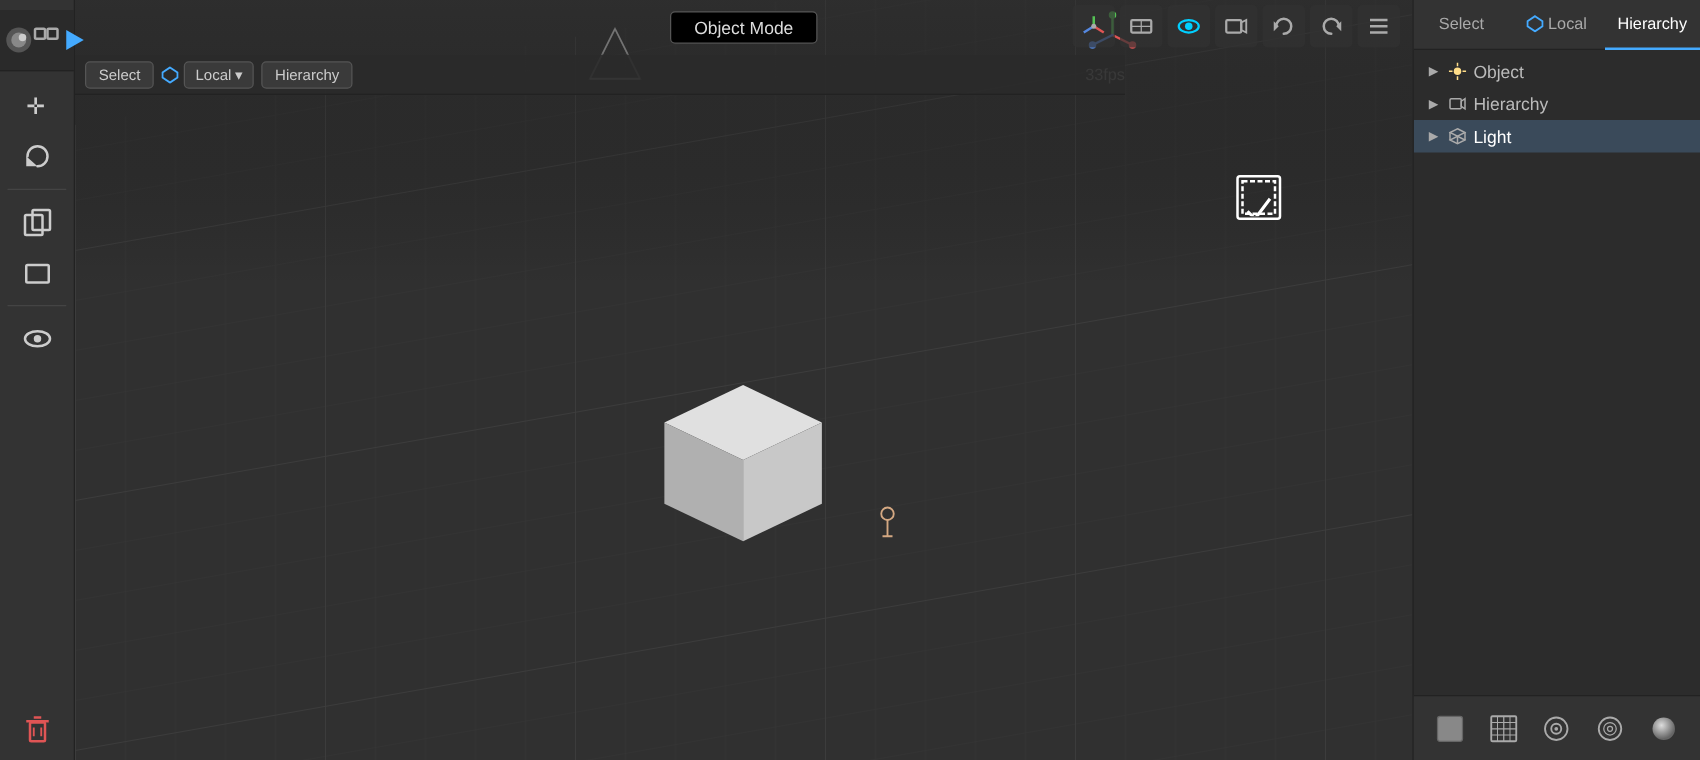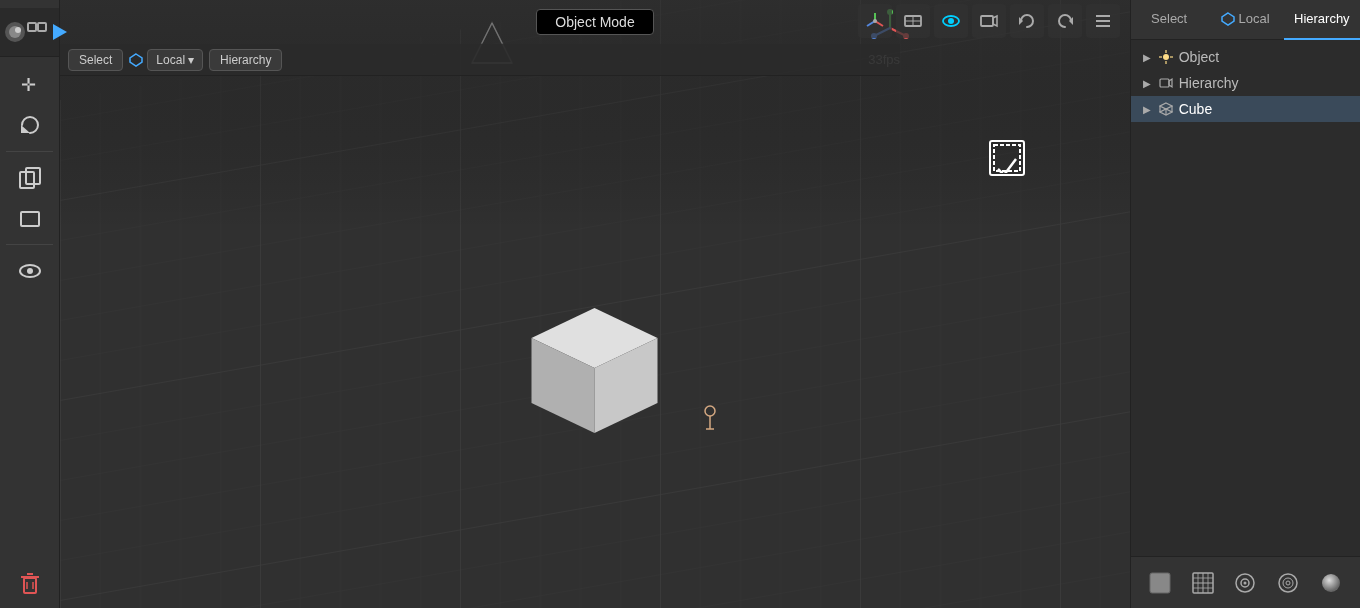--- a/index.html
+++ b/index.html
@@ -607,21 +607,21 @@
 
       <div class="hierarchy-item selected">
         <span class="hierarchy-arrow">▶</span>
         <svg width="14" height="14" viewBox="0 0 14 14">
           <polygon points="7,1 13,4 7,7 1,4" fill="none" stroke="#aaa" stroke-width="1.2"></polygon>
           <line x1="1" y1="4" x2="1" y2="10" stroke="#aaa" stroke-width="1.2"></line>
           <line x1="13" y1="4" x2="13" y2="10" stroke="#aaa" stroke-width="1.2"></line>
           <line x1="7" y1="7" x2="7" y2="13" stroke="#aaa" stroke-width="1.2"></line>
           <polygon points="7,7 13,10 7,13 1,10" fill="none" stroke="#aaa" stroke-width="1.2"></polygon>
         </svg>
-        <span>Cube</span>
+        <span>Light</span>
       </div>
     </div>
 
     <div id="right-panel-bottom">
 
       <div class="rp-bottom-btn" title="Solid Shading">
         <svg width="24" height="24" viewBox="0 0 24 24">
           <rect x="2" y="2" width="20" height="20" rx="2" fill="#888" stroke="#666" stroke-width="1"></rect>
         </svg>
       </div>

